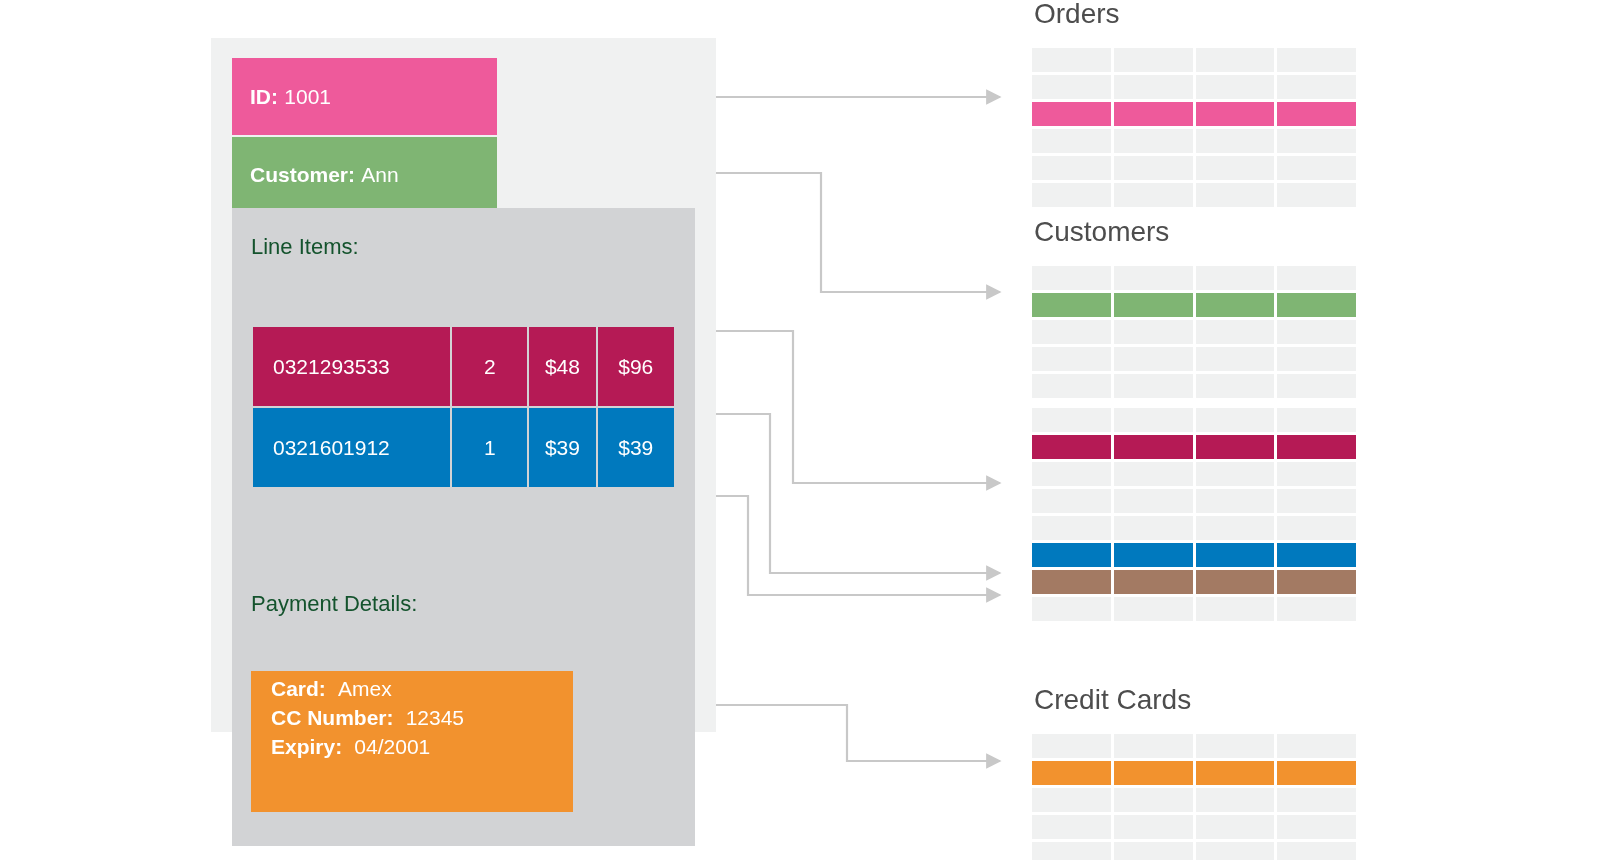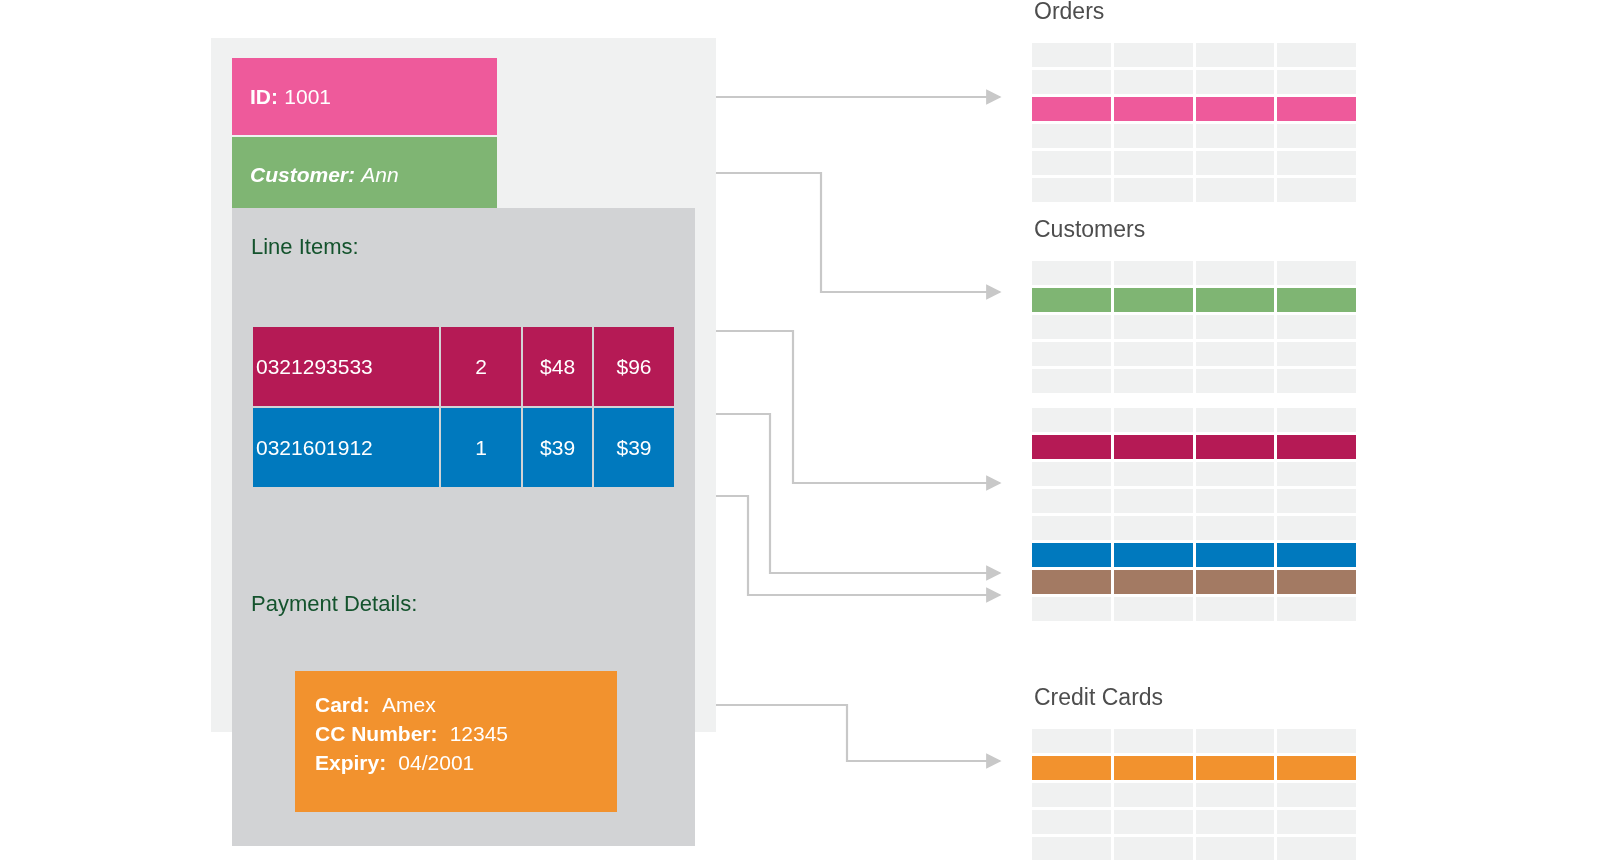--- a/index.html
+++ b/index.html
@@ -59,21 +59,20 @@
 
   .field-id {
     top: 20px;
     height: 77px;
     background: #ee5a9b;
   }
   .field-customer {
     top: 99px;
     height: 75px;
     background: #7fb573;
-    font-style: italic;
   }
 
   
   .panel {
     position: absolute;
     left: 21px;
     width: 463px;
     background: #d2d3d5;
     box-sizing: border-box;
   }
@@ -99,51 +98,50 @@
     border-spacing: 2px 2px;
   }
   .li-table td {
     height: 79px;
     color: #ffffff;
     font-size: 21px;
     text-align: center;
     vertical-align: middle;
     padding: 0;
   }
-  .li-table td.c-sku { width: 181px; text-align: left; padding-left: 3px; }
+  .li-table td.c-sku { width: 181px; text-align: left; padding-left: 20px; }
   .li-table td.c-qty { width: 79px; }
   .li-table td.c-price { width: 68px; }
   .li-table td.c-total { width: 79px; }
 
   .row-crimson td { background: #b51a55; }
   .row-blue    td { background: #0079be; }
   .row-brown   td { background: #a37a63; }
 
   
   .pay-card {
     position: absolute;
     left: 19px;
     top: 106px;
     width: 322px;
     height: 141px;
     background: #f2922e;
     color: #ffffff;
     font-size: 21px;
     box-sizing: border-box;
-    padding: 20px 0 0 20px;
+    padding: 4px 0 0 20px;
     line-height: 1.37;
-    margin-left: 44px;
   }
   .pay-line .lbl { font-weight: bold; }
   .pay-line .val { font-weight: normal; margin-left: .30em; }
 
   
   .rt-group { position: absolute; left: 1032px; width: 324px; }
   .rt-title {
-    font-size: 23px;
+    font-size: 28px;
     color: #4d4d4d;
     line-height: 1;
     margin: 0 0 20px 2px;
     white-space: nowrap;
   }
   .rt-grid {
     display: flex;
     flex-direction: column;
     gap: 3px;
   }

